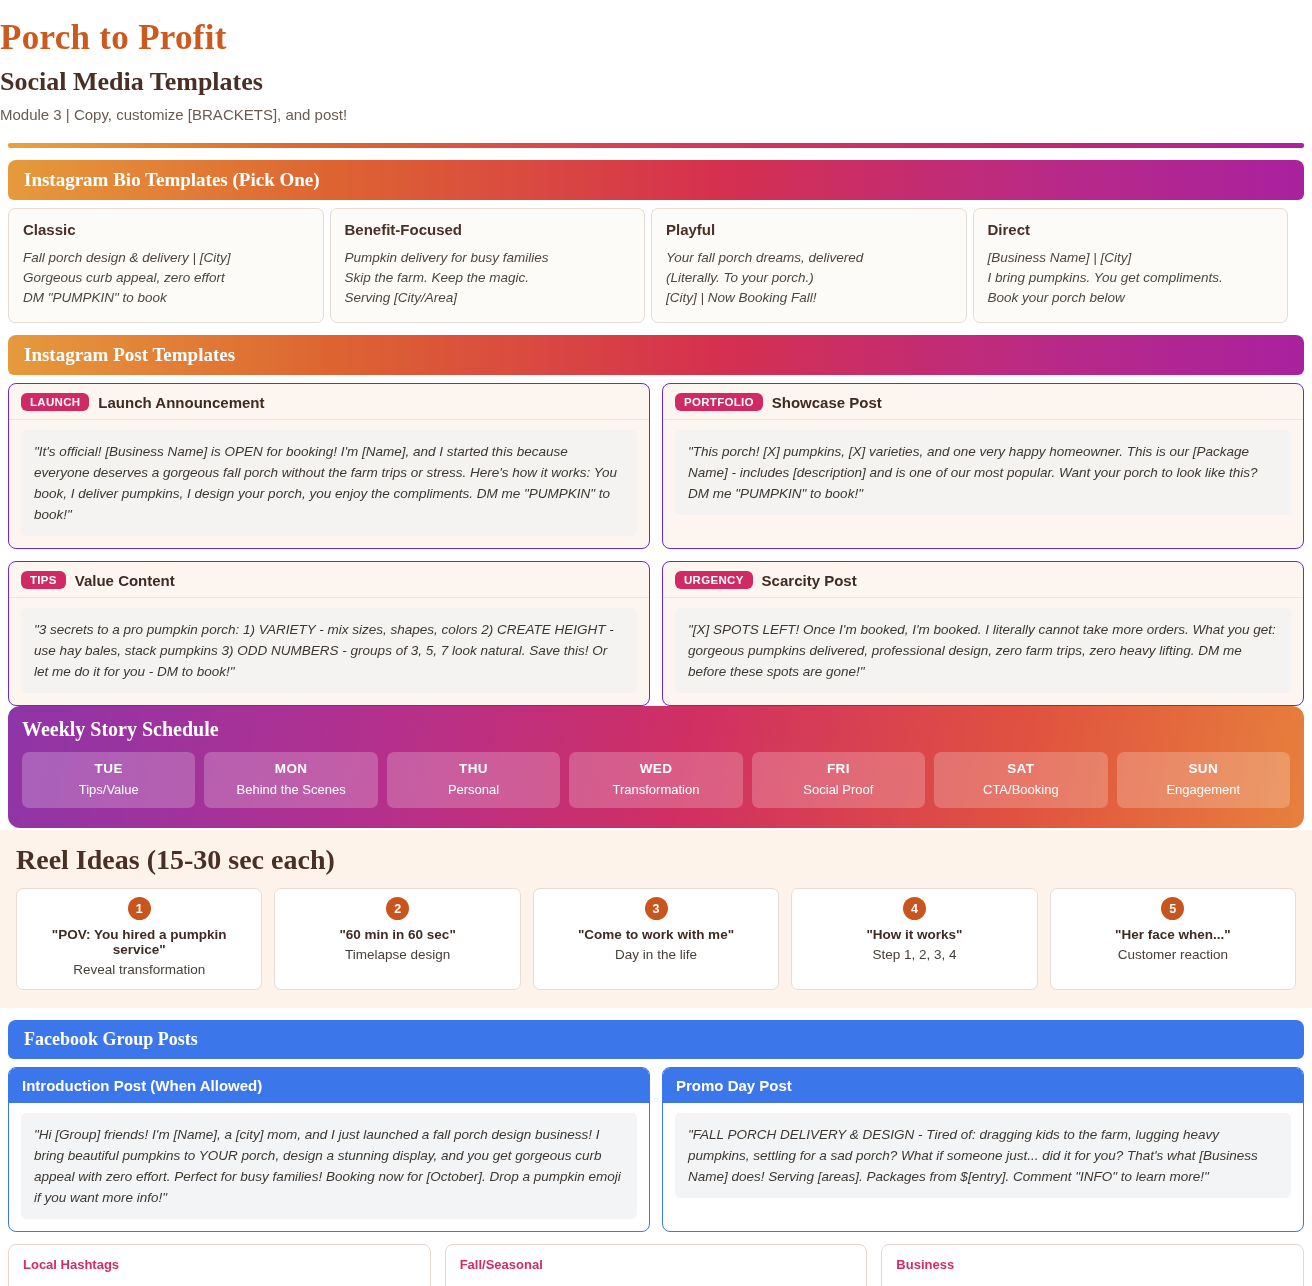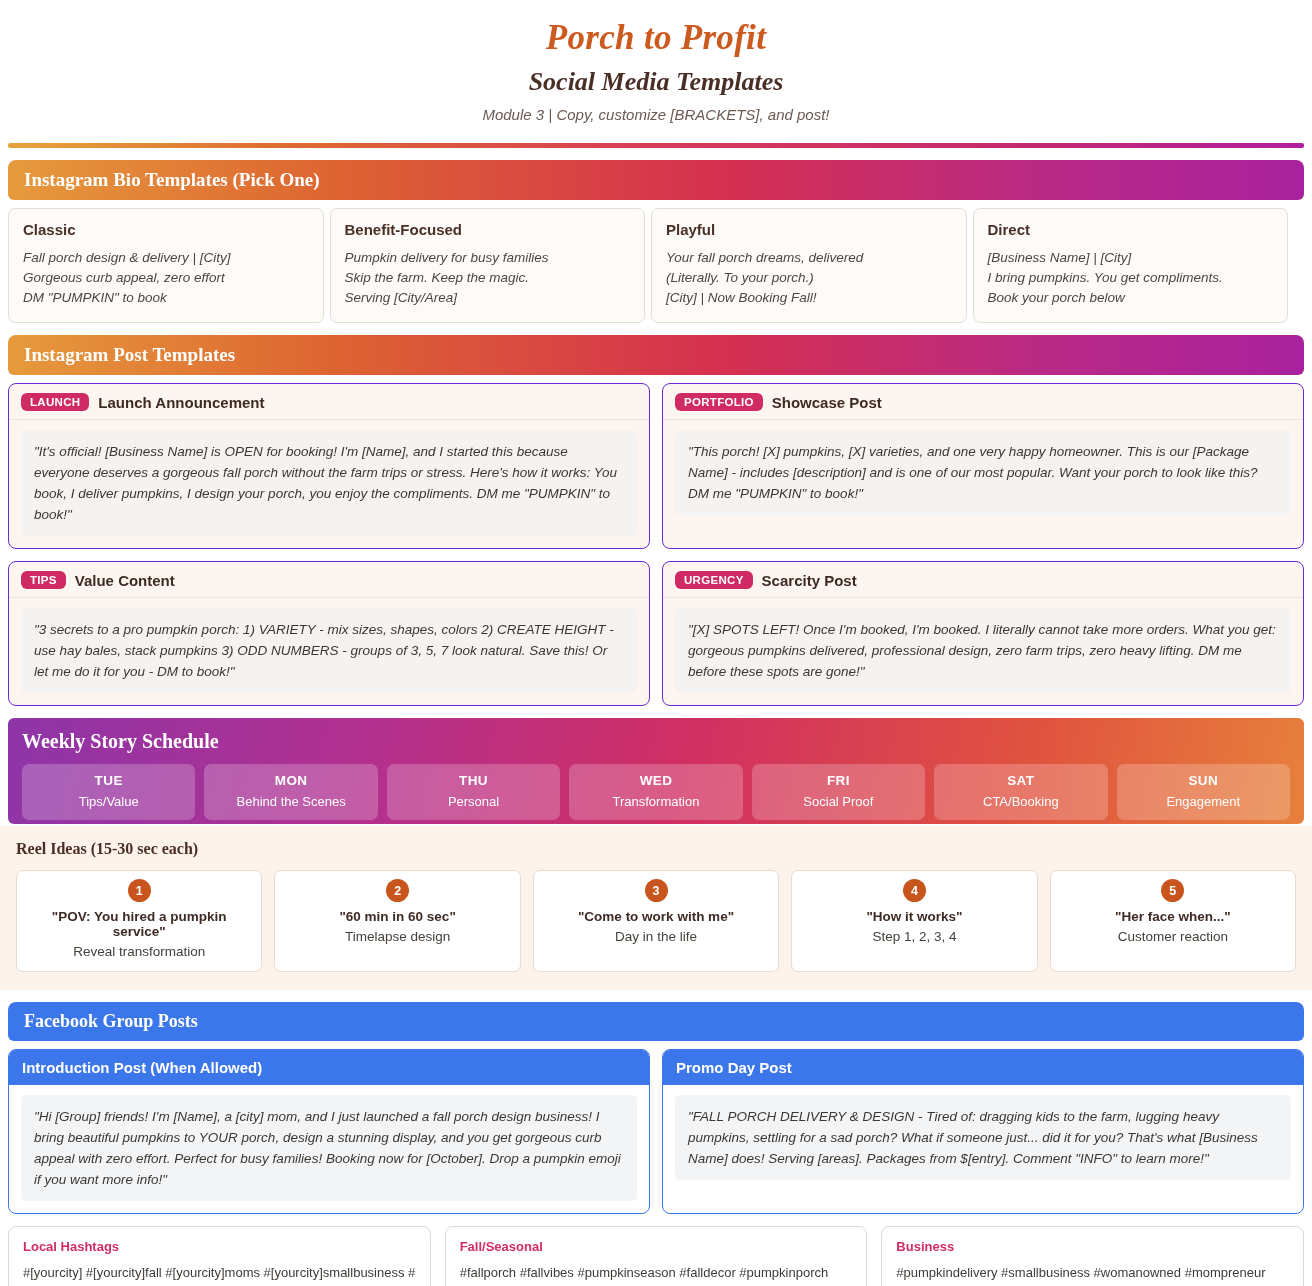--- a/index.html
+++ b/index.html
@@ -5,21 +5,21 @@
   * { box-sizing: border-box; margin: 0; padding: 0; }
   html, body {
     width: 1312px;
     background: #ffffff;
     font-family: "Liberation Sans", sans-serif;
     color: #3b2a22;
   }
   .page { width: 1312px; min-height: 1286px; background: #fff; position: relative; }
 
   
-  .header { text-align: center; padding: 18px 0 10px; font-style: italic; }
+  .header { text-align: left; padding: 18px 0 10px; }
   .brand {
     font-family: "Liberation Serif", serif;
     font-weight: bold; font-size: 35px; color: #cc5a1e; letter-spacing: .3px;
   }
   .subtitle {
     font-family: "Liberation Serif", serif;
     font-weight: bold; font-size: 26px; color: #4a2f26; margin-top: 9px;
   }
   .module-line { font-size: 15px; color: #6a5a52; margin-top: 9px; }
   .accent-bar {
@@ -67,40 +67,40 @@
   }
   .post-name { font-size: 15px; font-weight: bold; color: #3f2b23; }
   .post-body {
     margin: 10px 12px 12px; background: #f4f3f1; border-radius: 5px;
     padding: 11px 13px; font-size: 13.5px; font-style: italic;
     color: #3c3731; line-height: 21px;
   }
 
   
   .week {
-    margin: 12px 8px 0 8px; border-radius: 6px; padding: 12px 14px 4px;
+    margin: 0 8px 0 8px; border-radius: 12px; padding: 12px 14px 20px;
     background: linear-gradient(100deg,#8e35a8 0%,#b3308e 28%,#d02f63 52%,#e0523f 78%,#e7803c 100%);
   }
   .week-title {
     font-family: "Liberation Serif", serif; font-weight: bold;
     font-size: 20px; color: #fff; margin-bottom: 11px;
   }
   .week-row { display: flex; gap: 9px; }
   .day {
     flex: 1 1 0; background: rgba(255,255,255,0.22); border-radius: 7px;
     padding: 9px 4px 11px; text-align: center; color: #fff;
   }
   .day-name { font-size: 13.5px; font-weight: bold; letter-spacing: .4px; }
   .day-theme { font-size: 13px; margin-top: 6px; }
 
   
   .reels { background: #fdf3ea; padding: 14px 16px 18px; margin-top: 2px; }
   .reels-title {
     font-family: "Liberation Serif", serif; font-weight: bold;
-    font-size: 16px; color: #4a2f26; margin-bottom: 12px;
+    font-size: 28px; color: #4a2f26; margin-bottom: 12px;
   }
   .reel-row { display: flex; gap: 12px; }
   .reel-card {
     flex: 1 1 0; background: #fff; border: 1px solid #e6dcd2; border-radius: 7px;
     padding: 8px 8px 12px; text-align: center;
   }
   .reel-num {
     width: 23px; height: 23px; border-radius: 50%; background: #c8551d;
     color: #fff; font-size: 12.5px; font-weight: bold;
     display: flex; align-items: center; justify-content: center;

